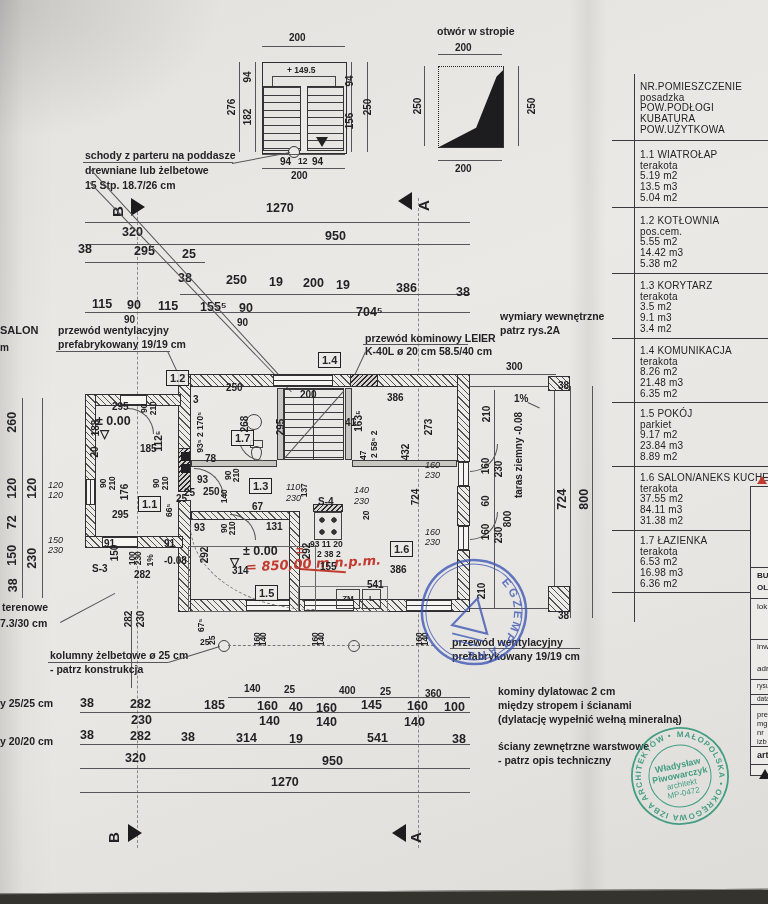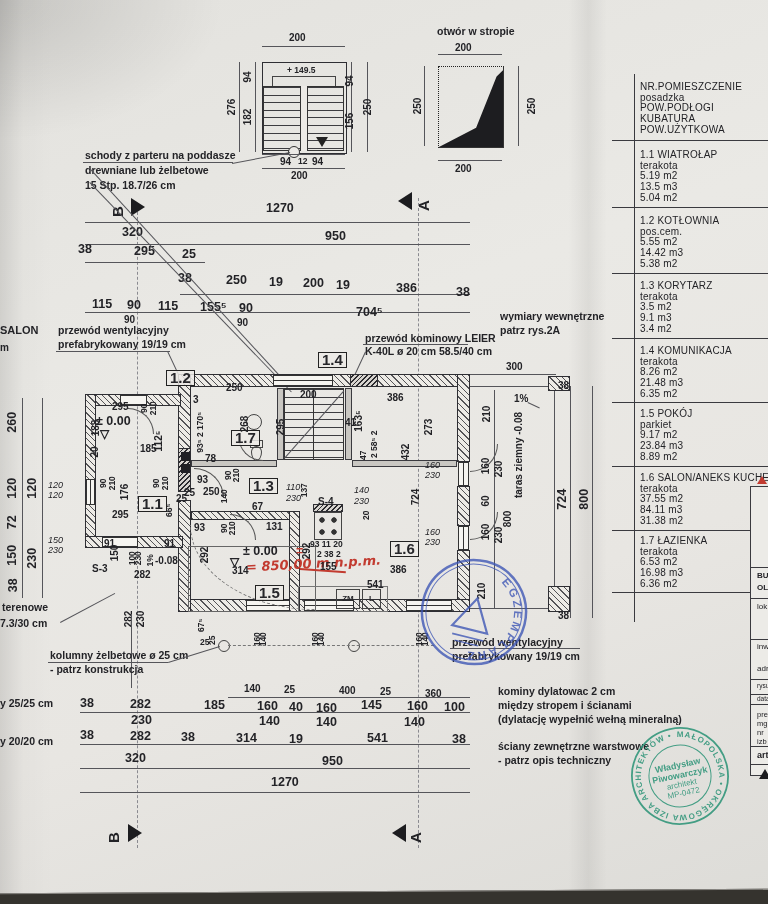--- a/index.html
+++ b/index.html
@@ -11,21 +11,21 @@
       linear-gradient(90deg, rgba(0,0,0,.10) 0, rgba(0,0,0,.02) 3%, rgba(0,0,0,0) 7%),
       linear-gradient(to right, rgba(0,0,0,0) 74%, rgba(0,0,0,.06) 76.6%, rgba(0,0,0,0) 79%),
       linear-gradient(160deg,#e3e2de 0%,#eae9e5 38%,#e8e6e2 66%,#dddcd8 100%);
   }
   .abs{position:absolute}
   .d{position:absolute;font-size:10px;line-height:1;font-weight:600;font-style:normal;white-space:nowrap;color:#232327}
   .v{transform:rotate(-90deg);transform-origin:center}
   .i{font-style:italic;font-weight:400;font-size:9px}
   .s8{font-size:8.5px}
   .big{font-size:12.5px;font-weight:700}
-  .lbl{position:absolute;border:1.5px solid #222;background:rgba(236,234,230,.85);font-weight:700;font-size:15px;line-height:14px;padding:0 3px;white-space:nowrap}
+  .lbl{position:absolute;border:1.5px solid #222;background:rgba(236,234,230,.85);font-weight:700;font-size:11px;line-height:14px;padding:0 3px;white-space:nowrap}
   .ann{position:absolute;font-size:10.5px;font-weight:700;line-height:1;white-space:nowrap;color:#232327}
   .ln{position:absolute;height:1px;background:#55555a;transform-origin:0 0;display:block}
   .lnv{position:absolute;width:1px;background:#55555a;display:block}
   .lnd{position:absolute;height:0;border-top:1px dashed #777;transform-origin:0 0}
   .sect{position:absolute;width:0;border-left:1px dashed #8a8a90}
   .wall{position:absolute;box-sizing:border-box;border:1px solid #2e2e33;
     background:repeating-linear-gradient(45deg, rgba(45,45,50,.8) 0 1px, rgba(0,0,0,0) 1px 4.5px),#edebe6}
   .flue{position:absolute;box-sizing:border-box;border:1px solid #2e2e33;
     background:repeating-linear-gradient(-45deg, rgba(25,25,30,.9) 0 1.3px, rgba(0,0,0,0) 1.3px 3.4px),#d7d4cf}
   .tw{position:absolute;box-sizing:border-box;border:1px solid #3a3a3f;background:#c9c7c2}
@@ -276,21 +276,21 @@
 <i class="d v s8" style="left:225px;top:524px">210</i>
 <i class="d v" style="left:197px;top:550px">292</i>
 <i class="d v" style="left:299px;top:546px">292</i>
 <i class="d" style="left:232px;top:566px">314</i>
 <i class="d" style="left:104px;top:539px">91</i>
 <i class="d" style="left:164px;top:539px">91</i>
 <i class="d v" style="left:107px;top:548px">150</i>
 <i class="d v s8" style="left:125px;top:554px">100</i>
 <i class="d v s8" style="left:131px;top:554px">230</i>
 <i class="d v s8" style="left:144px;top:556px">1%</i>
-<i class="d" style="left:155px;top:556px">-0.08</i>
+<i class="d" style="left:164px;top:556px">-0.08</i>
 <i class="d" style="left:134px;top:570px">282</i>
 <i class="d i" style="left:48px;top:481px">120</i>
 <i class="d i" style="left:48px;top:491px">120</i>
 <i class="d i" style="left:48px;top:536px">150</i>
 <i class="d i" style="left:48px;top:546px">230</i>
 <i class="d s8" style="left:310px;top:540px">93 11 20</i>
 <i class="d s8" style="left:317px;top:550px">2 38 2</i>
 <i class="d" style="left:320px;top:562px">155</i>
 <i class="d" style="left:367px;top:580px">541</i>
 <i class="d" style="left:390px;top:565px">386</i>

